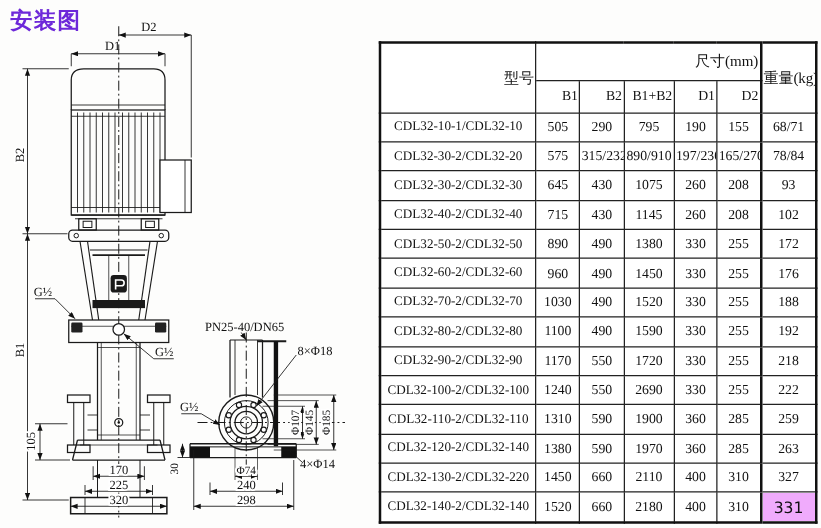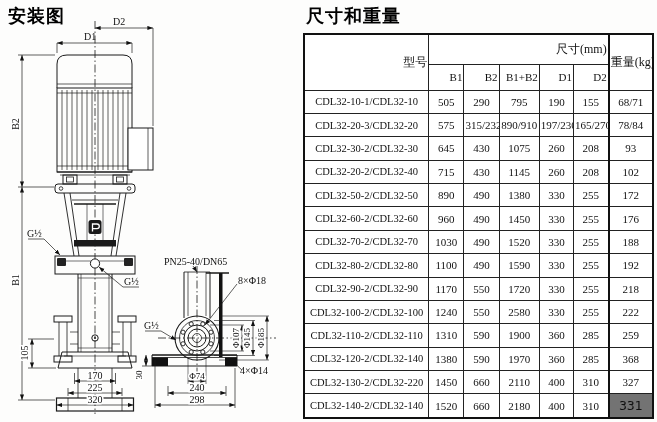--- a/index.html
+++ b/index.html
@@ -6,21 +6,21 @@
   body{
     width:657px;height:422px;position:relative;overflow:hidden;
     background:#fdfdfc;
     font-family:"Liberation Serif","DejaVu Serif",serif;
     color:#111;
   }
   .page{position:absolute;inset:0;}
   .sec-title{
     position:absolute;margin:0;
     font-family:"DejaVu Sans","Liberation Sans",sans-serif;
-    font-weight:bold;font-size:18px;letter-spacing:1px;color:#000000;
+    font-weight:bold;font-size:18px;letter-spacing:1px;color:#6d28d9;
   }
   #title-left{left:8px;top:4px;}
   #title-right{left:306px;top:4px;}
 
   
   #drawing{position:absolute;left:0;top:0;}
   #drawing text{font-family:"Liberation Serif","DejaVu Serif",serif;fill:#111;}
   .lbl{font-size:10px;}
   .lbl-s{font-size:9px;}
   .halo{paint-order:stroke;stroke:#fff;stroke-width:3px;}
@@ -39,30 +39,29 @@
   #dims-table .w-col{border-left:2px solid #111;}
   #dims-table thead th{font-weight:normal;font-size:12px;text-align:right;}
   #dims-table thead tr:first-child{height:30px;}
   #dims-table thead tr:last-child{height:26px;}
   #dims-table thead tr:last-child th{font-size:11px;}
   #dims-table tbody tr{height:16px;}
   #dims-table tbody td:first-child{font-size:10.5px;}
   
   #dims-table tbody tr:last-child td:last-child{
     font-family:"DejaVu Sans","Liberation Sans",sans-serif;
-    font-size:12.5px;border-bottom-color:#fff;background:#737373;
+    font-size:12.5px;border-bottom-color:#fff;background:#f0abfc;
   }
 </style>
 </head>
 <body>
 
 <div class="page">
 
   <h2 id="title-left" class="sec-title">安装图</h2>
-  <h2 id="title-right" class="sec-title">尺寸和重量</h2>
 
   <svg id="drawing" width="310" height="422" viewBox="0 0 310 422">
     <defs>
       <marker id="ae" markerWidth="9" markerHeight="7" refX="8" refY="3" orient="auto">
         <path d="M0,0 L8,3 L0,6 Z" fill="#111"></path>
       </marker>
       <marker id="as" markerWidth="9" markerHeight="7" refX="8" refY="3" orient="auto-start-reverse">
         <path d="M0,0 L8,3 L0,6 Z" fill="#111"></path>
       </marker>
     </defs>
@@ -314,39 +313,39 @@
         <tr>
           <td>CDL32-10-1/CDL32-10</td>
           <td>505</td>
           <td>290</td>
           <td>795</td>
           <td>190</td>
           <td>155</td>
           <td class="w-col">68/71</td>
         </tr>
         <tr>
-          <td>CDL32-20-3/CDL32-20</td>
+          <td>CDL32-30-2/CDL32-20</td>
           <td>575</td>
           <td>315/232</td>
           <td>890/910</td>
           <td>197/230</td>
           <td>165/270</td>
           <td class="w-col">78/84</td>
         </tr>
         <tr>
           <td>CDL32-30-2/CDL32-30</td>
           <td>645</td>
           <td>430</td>
           <td>1075</td>
           <td>260</td>
           <td>208</td>
           <td class="w-col">93</td>
         </tr>
         <tr>
-          <td>CDL32-20-2/CDL32-40</td>
+          <td>CDL32-40-2/CDL32-40</td>
           <td>715</td>
           <td>430</td>
           <td>1145</td>
           <td>260</td>
           <td>208</td>
           <td class="w-col">102</td>
         </tr>
         <tr>
           <td>CDL32-50-2/CDL32-50</td>
           <td>890</td>
@@ -389,42 +388,42 @@
           <td>550</td>
           <td>1720</td>
           <td>330</td>
           <td>255</td>
           <td class="w-col">218</td>
         </tr>
         <tr>
           <td>CDL32-100-2/CDL32-100</td>
           <td>1240</td>
           <td>550</td>
-          <td>2580</td>
+          <td>2690</td>
           <td>330</td>
           <td>255</td>
           <td class="w-col">222</td>
         </tr>
         <tr>
           <td>CDL32-110-2/CDL32-110</td>
           <td>1310</td>
           <td>590</td>
           <td>1900</td>
           <td>360</td>
           <td>285</td>
           <td class="w-col">259</td>
         </tr>
         <tr>
           <td>CDL32-120-2/CDL32-140</td>
           <td>1380</td>
           <td>590</td>
           <td>1970</td>
           <td>360</td>
           <td>285</td>
-          <td class="w-col">368</td>
+          <td class="w-col">263</td>
         </tr>
         <tr>
           <td>CDL32-130-2/CDL32-220</td>
           <td>1450</td>
           <td>660</td>
           <td>2110</td>
           <td>400</td>
           <td>310</td>
           <td class="w-col">327</td>
         </tr>

